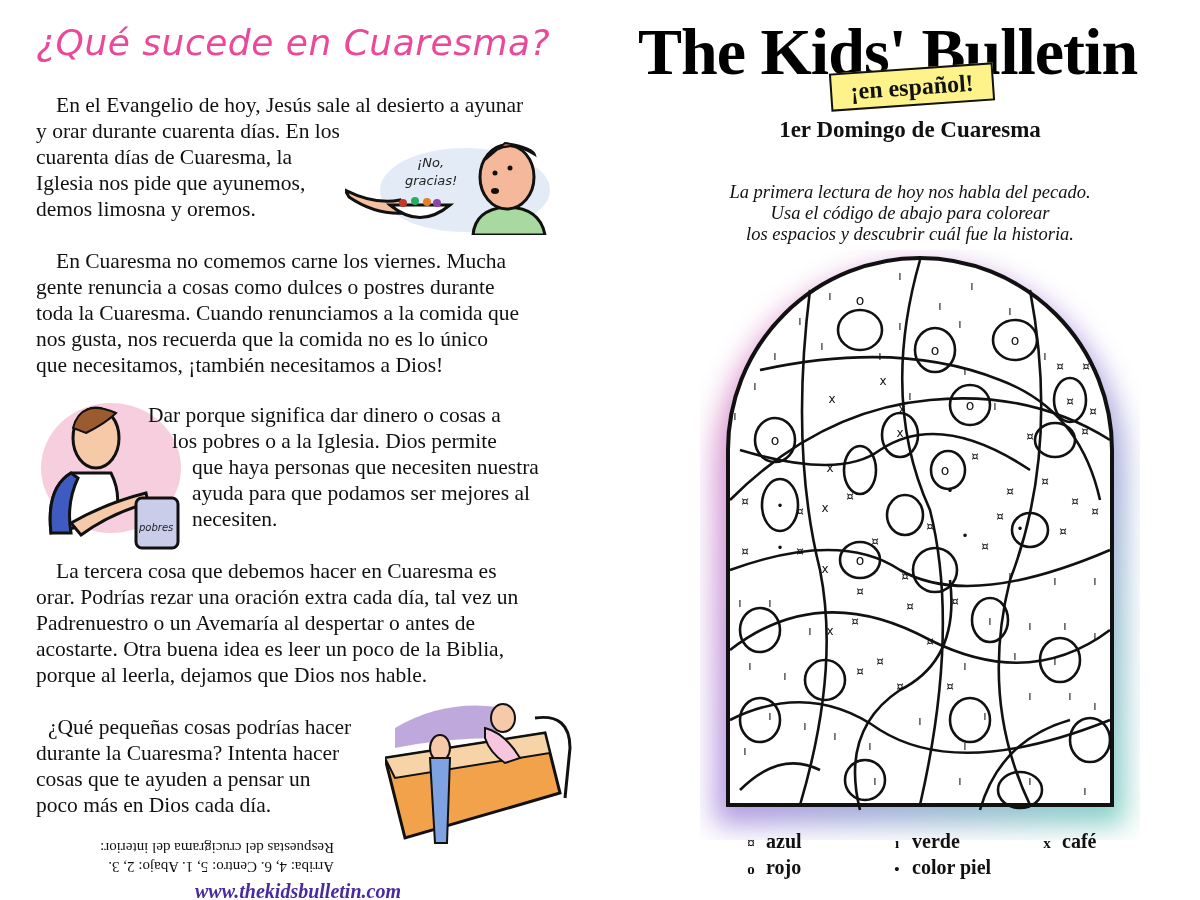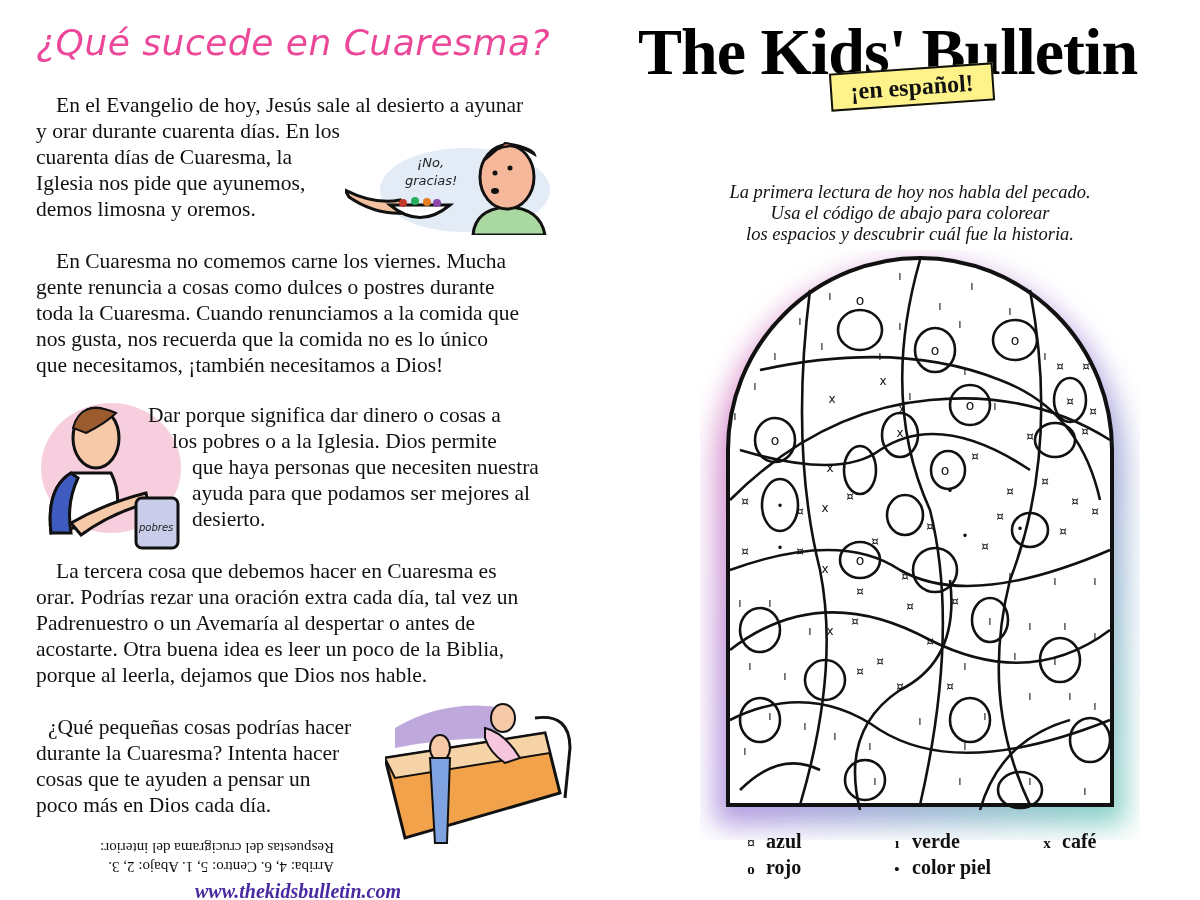--- a/index.html
+++ b/index.html
@@ -74,21 +74,21 @@
     <rect x="100" y="105" width="42" height="50" rx="6" fill="#c9cdea" stroke="#111" stroke-width="3"></rect>
     <text x="103" y="138" font-family="DejaVu Sans, sans-serif" font-style="italic" font-size="10" fill="#222">pobres</text>
   </svg>
 </div>
 
 <div class="body-text">
   <div class="line" style="left:148px;top:402px;">Dar porque significa dar dinero o cosas a</div>
   <div class="line" style="left:172px;top:428px;">los pobres o a la Iglesia. Dios permite</div>
   <div class="line" style="left:192px;top:454px;">que haya personas que necesiten nuestra</div>
   <div class="line" style="left:192px;top:480px;">ayuda para que podamos ser mejores al</div>
-  <div class="line" style="left:192px;top:506px;">desierto.</div>
+  <div class="line" style="left:192px;top:506px;">necesiten.</div>
 </div>
 
 <div class="body-text">
   <div class="line" style="left:56px;top:558px;">La tercera cosa que debemos hacer en Cuaresma es</div>
   <div class="line" style="left:36px;top:584px;">orar. Podrías rezar una oración extra cada día, tal vez un</div>
   <div class="line" style="left:36px;top:610px;">Padrenuestro o un Avemaría al despertar o antes de</div>
   <div class="line" style="left:36px;top:636px;">acostarte. Otra buena idea es leer un poco de la Biblia,</div>
   <div class="line" style="left:36px;top:662px;">porque al leerla, dejamos que Dios nos hable.</div>
 </div>
 
@@ -115,20 +115,21 @@
 <div class="abs answers">
   <div>Arriba: 4, 6. Centro: 5, 1. Abajo: 2, 3.</div>
   <div>Respuestas del crucigrama del interior:</div>
 </div>
 
 <div class="abs website">www.thekidsbulletin.com</div>
 
 <div class="abs masthead">The Kids' Bulletin</div>
 <div class="abs espanol">¡en español!</div>
 <div class="abs sunday">
+  <div>1er Domingo de Cuaresma</div>
 </div>
 <div class="abs intro">
   <div>La primera lectura de hoy nos habla del pecado.</div>
   <div>Usa el código de abajo para colorear</div>
   <div>los espacios y descubrir cuál fue la historia.</div>
 </div>
 
 <div class="ill" style="left:700px;top:250px;width:440px;height:590px;">
   <svg width="440" height="590" viewBox="0 0 440 590">
     <defs>

